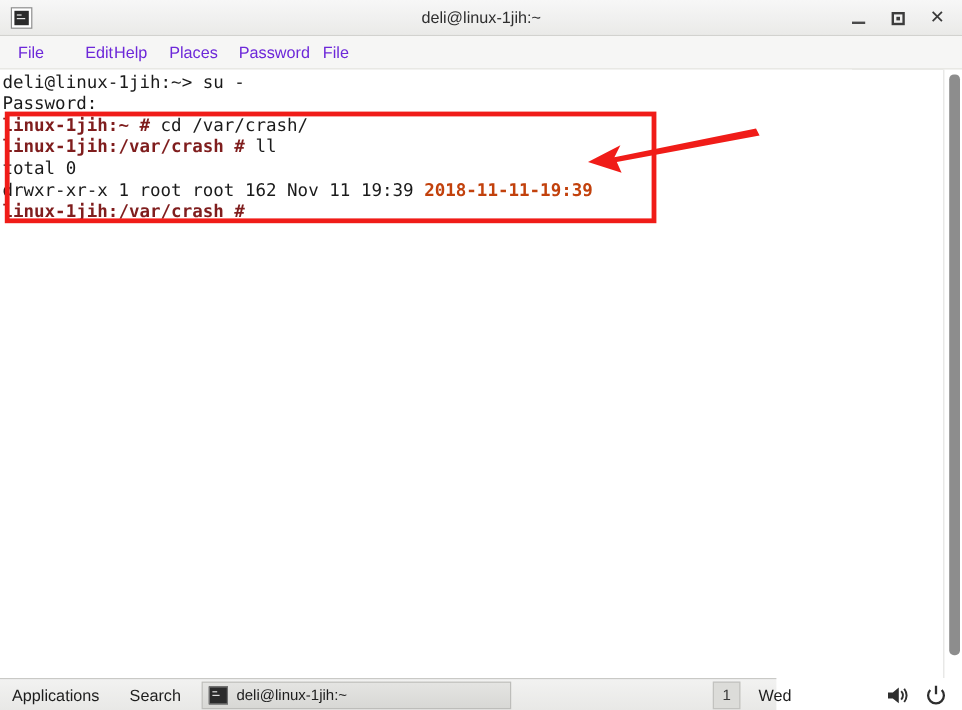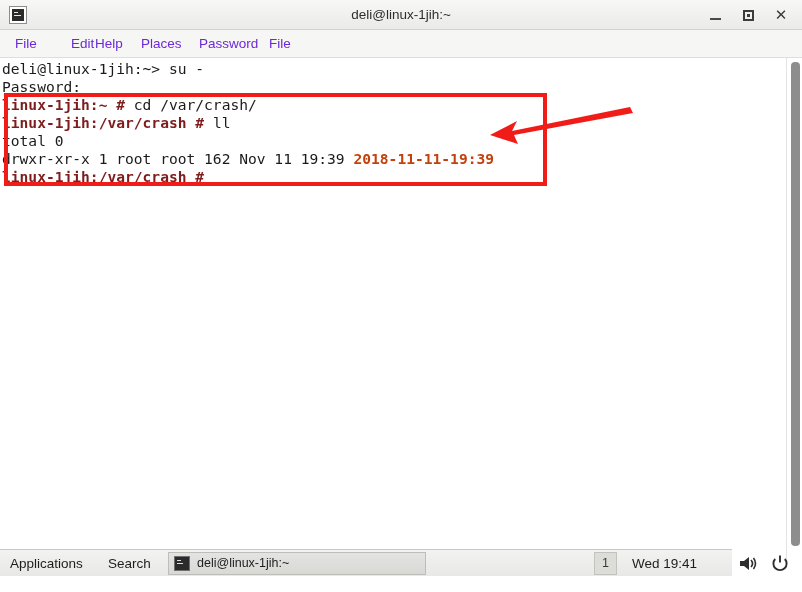--- a/index.html
+++ b/index.html
@@ -182,22 +182,22 @@
     position: absolute;
     left: 470px; top: 95px;
     width: 180px;
     height: 60px;
     pointer-events: none;
   }
 
   
   .taskbar {
     position: absolute;
-    left: 0; bottom: 16px;
-    width: 732px;
+    left: 0; bottom: 0;
+    width: 647px;
     height: 27px;
     background: linear-gradient(to bottom, #f2f2f1 0%, #e8e8e6 100%);
     border-top: 1px solid #c9c9c6;
     box-sizing: border-box;
   }
   .tb-item {
     position: absolute;
     top: 0;
     height: 27px;
     line-height: 27px;

